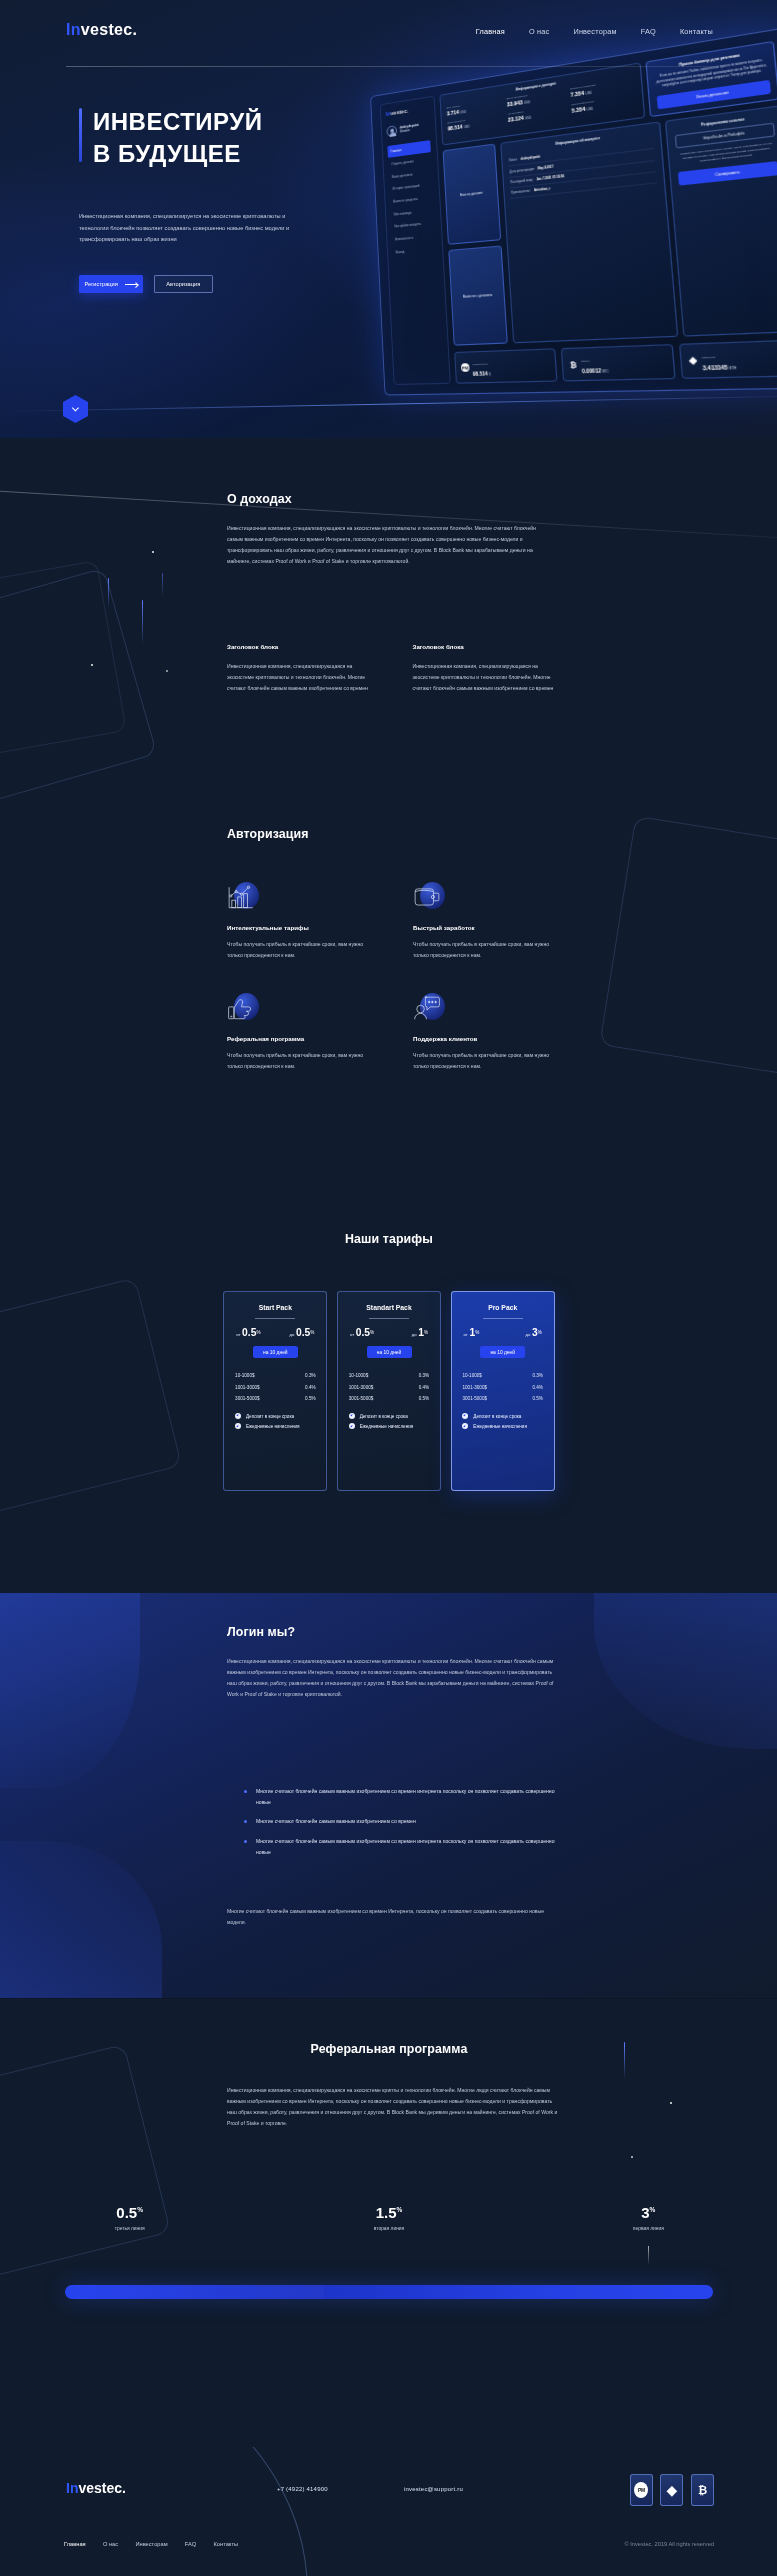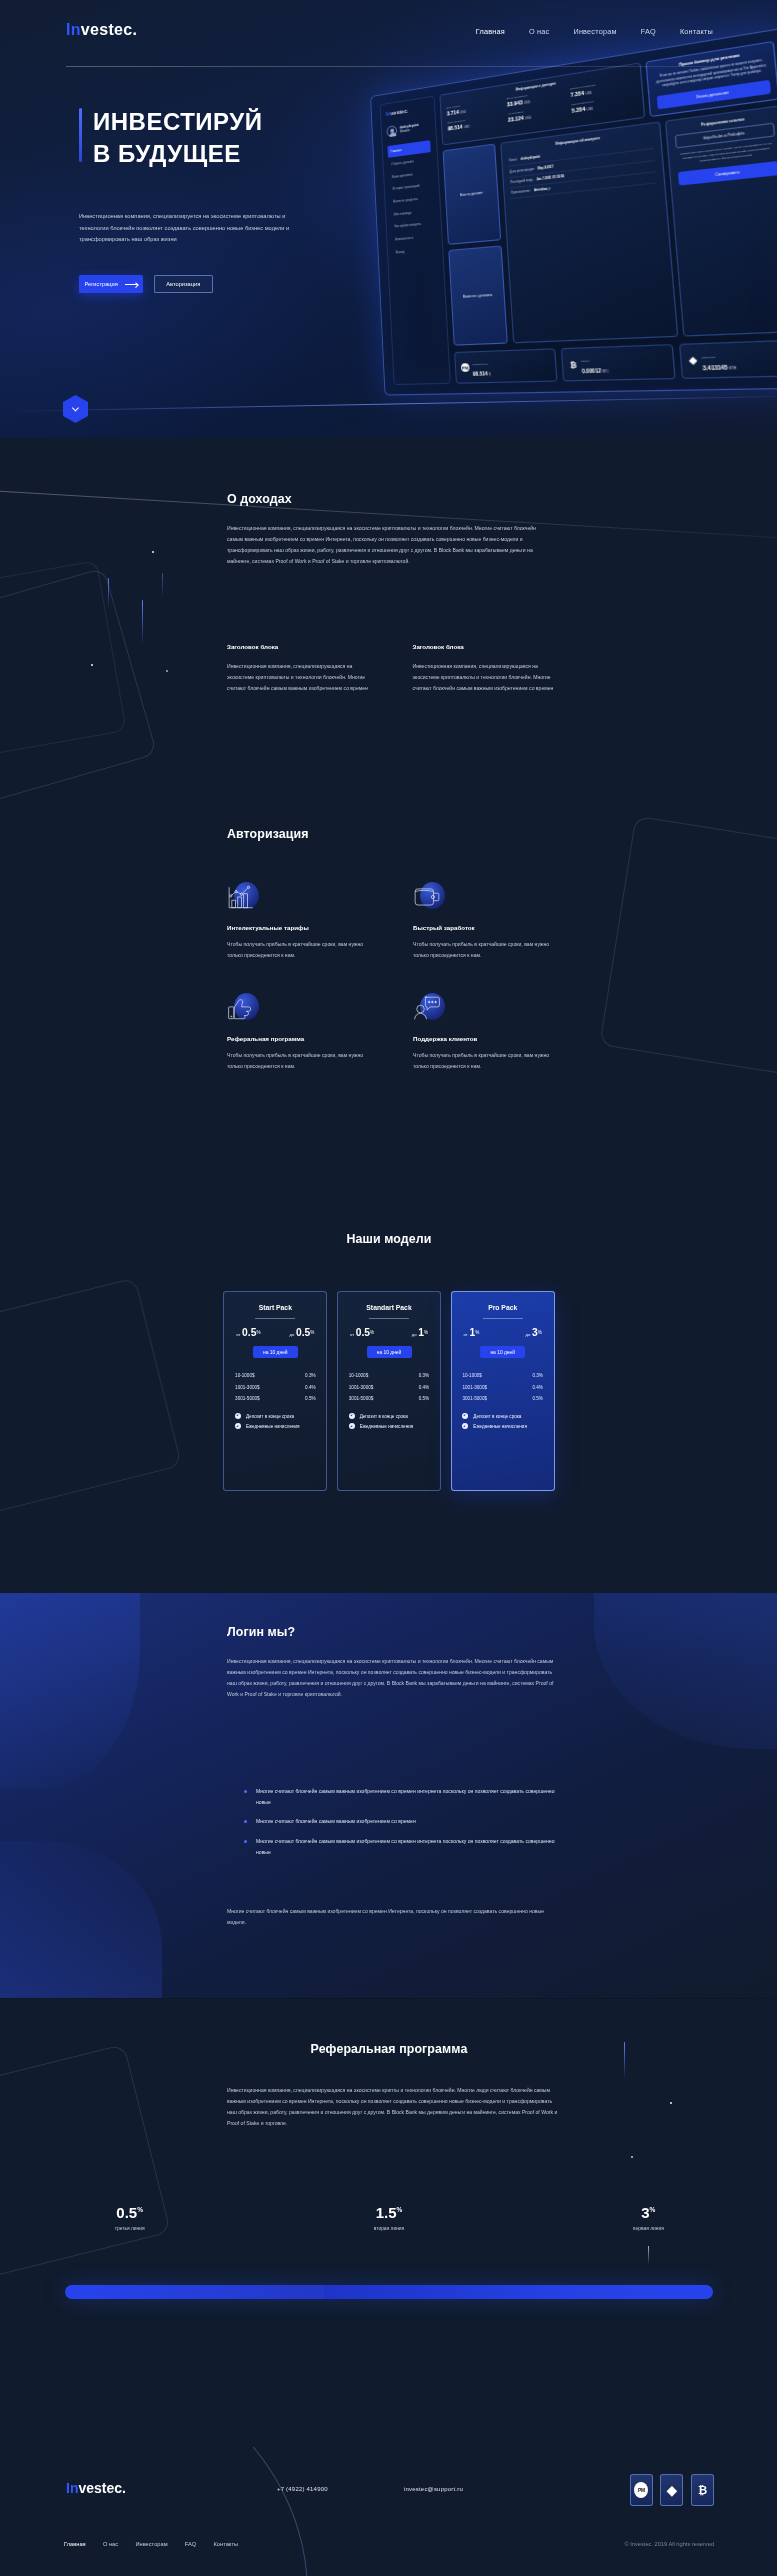--- a/index.html
+++ b/index.html
@@ -494,21 +494,21 @@
         </div>
         <h3>Поддержка клиентов</h3>
         <p class="body">Чтобы получать прибыль в кратчайшие сроки, вам нужно только присоеденится к нам.</p>
       </div>
 
     </div>
   </section>
 
   <section class="sec tariffs">
     <div class="t-deco"></div>
-    <h2 class="sh">Наши модели</h2>
+    <h2 class="sh">Наши тарифы</h2>
     <div class="cards">
 
       <div class="tcard">
         <h3>Start Pack</h3>
         <div class="tdiv"></div>
         <div class="trates">
           <span class="rate"><span>от</span><b>0.5</b><sup>%</sup></span>
           <span class="rate"><span>до</span><b>0.5</b><sup>%</sup></span>
         </div>
         <div class="tdays">на 10 дней</div>

